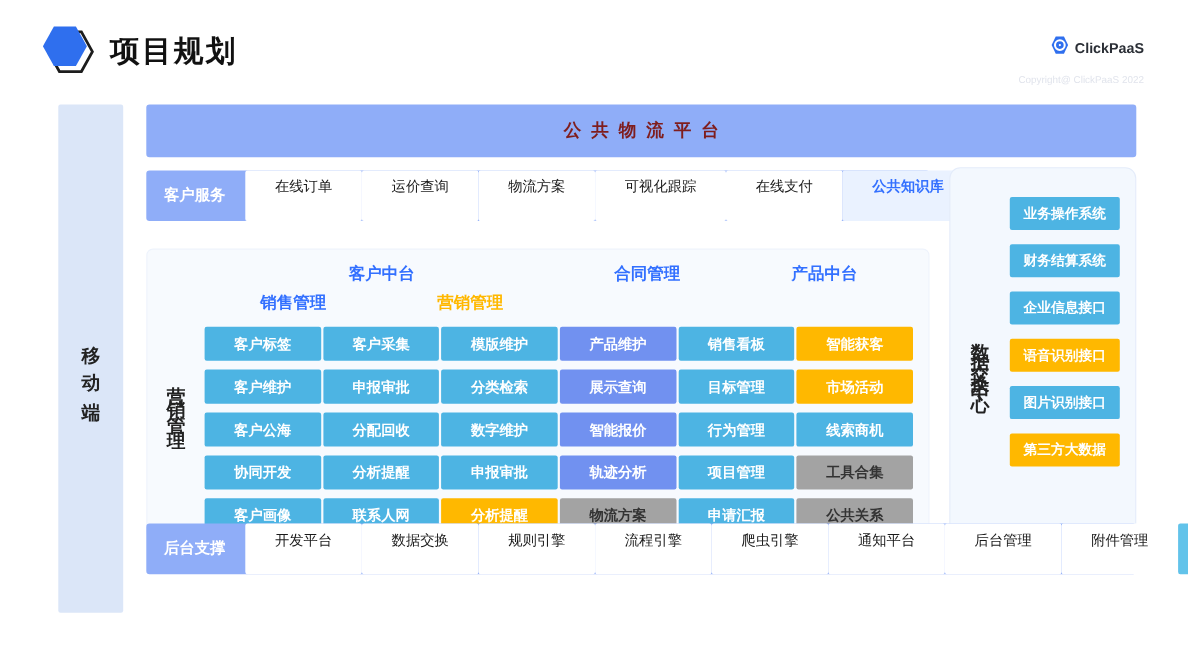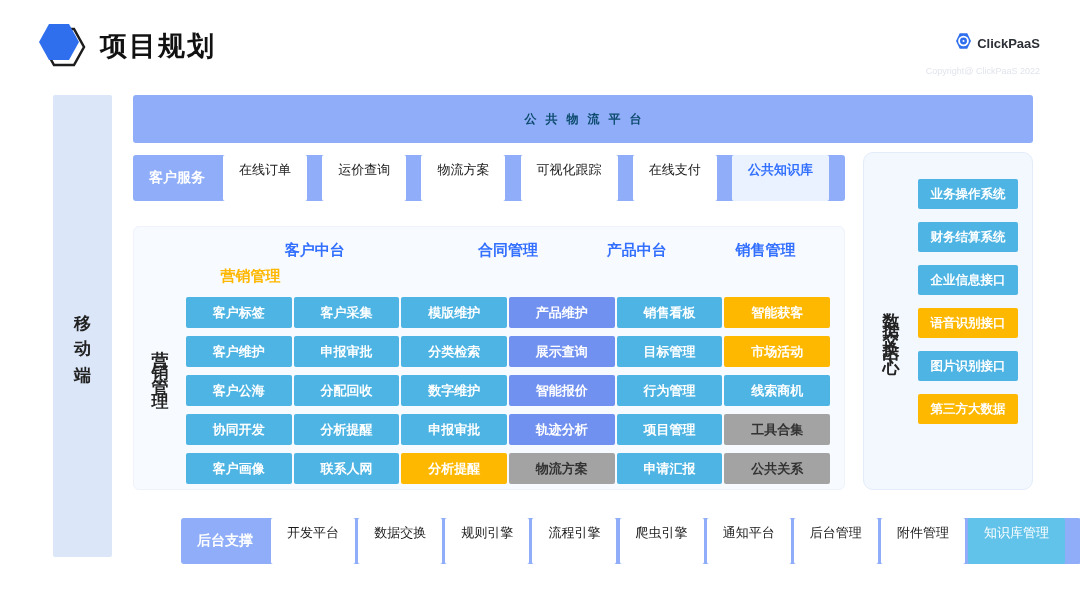--- a/index.html
+++ b/index.html
@@ -17,40 +17,40 @@
 
   
   .leftbar { position:absolute; left:53px; top:95px; width:59px; height:462px; background:#dbe6f8; border-radius:2px;
              display:flex; align-items:center; justify-content:center; }
   .vtext { writing-mode:vertical-rl; text-orientation:upright; font-weight:bold; color:#222; }
   .leftbar .vtext { font-size:17px; letter-spacing:26px; margin-top:26px; }
 
   
   .banner { position:absolute; left:133px; top:95px; width:900px; height:48px; background:#8fadf8; border-radius:3px;
             display:flex; align-items:center; justify-content:center; }
-  .banner span { color:#0c4a6e; font-size:12px; font-weight:bold; letter-spacing:9px; padding-left:9px; }
+  .banner span { color:#7f1d1d; font-size:16px; font-weight:bold; letter-spacing:9px; padding-left:9px; }
 
   
   .bar-row { position:absolute; left:133px; background:#8fadf8; border-radius:3px; display:flex; align-items:center; padding:0 16px; }
   .service-row { top:155px; width:712px; height:46px; }
-  .backend-row { top:518px; width:900px; height:46px;margin-left:48px; }
+  .backend-row { top:476px; width:900px; height:46px; }
   .row-label { color:#fff; font-size:14px; font-weight:bold; white-space:nowrap; margin-right:18px; }
   .row-items { flex:1; display:flex; align-items:center; justify-content:space-between; }
-  .chip { height:46px; line-height:30px; padding:0 16px; background:#fff; color:#1a1a1a; font-size:13px; border-radius:2px;
+  .chip { height:46px; line-height:30px; padding:0 27px; background:#fff; color:#1a1a1a; font-size:13px; border-radius:2px;
           text-align:left; white-space:nowrap; }
   .chip.lightblue { background:#eaf2ff; color:#3370ff; font-weight:bold; }
   .chip.cyanlight { background:#62c3ea; color:#fff; }
 
   
   .grid-panel { position:absolute; left:133px; top:226px; width:712px; height:264px; background:#f7fafe;
                 border:1px solid #eef3fc; border-radius:6px; display:flex; }
   .grid-side { width:52px; display:flex; align-items:center; justify-content:center; }
   .grid-side .vtext { font-size:17px; letter-spacing:14px; margin-top:14px; }
   .matrix-area { flex:1; padding:10px 14px 0 0; }
-  .matrix-headers { display:grid; grid-template-columns:repeat(5,1fr); margin-bottom:8px; }
+  .matrix-headers { display:grid; grid-template-columns:repeat(4,1fr); margin-bottom:8px; }
   .mhead { text-align:center; font-size:15px; font-weight:bold; height:26px; line-height:26px; }
   .mhead.blue { color:#3370ff; }
   .mhead.orange { color:#ffb800; }
   .mhead.wide { grid-column:span 2; }
   .matrix-cells { display:grid; grid-template-columns:repeat(6,1fr); gap:8px 2px; }
   .cell { height:31px; line-height:31px; text-align:center; font-size:13px; font-weight:bold; color:#fff; border-radius:2px;
           white-space:nowrap; }
   .cell.cyan { background:#4db4e3; }
   .cell.violet { background:#7191f0; }
   .cell.orange { background:#ffb800; }

